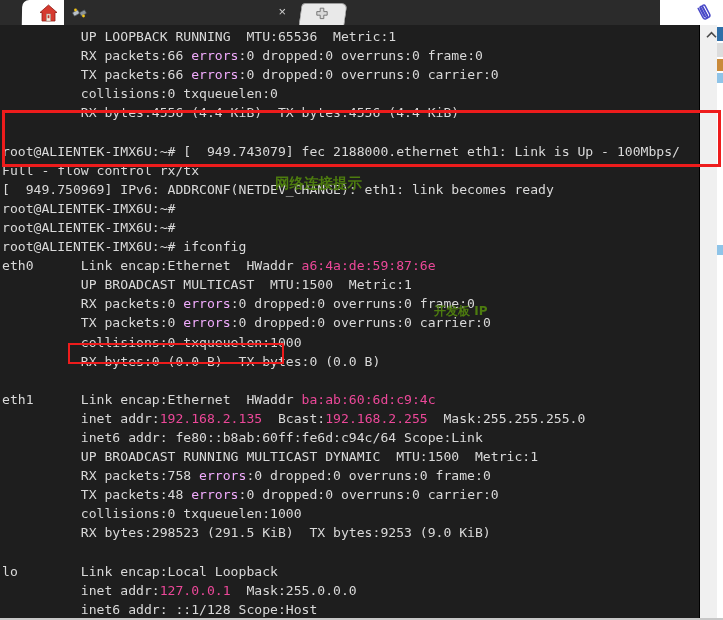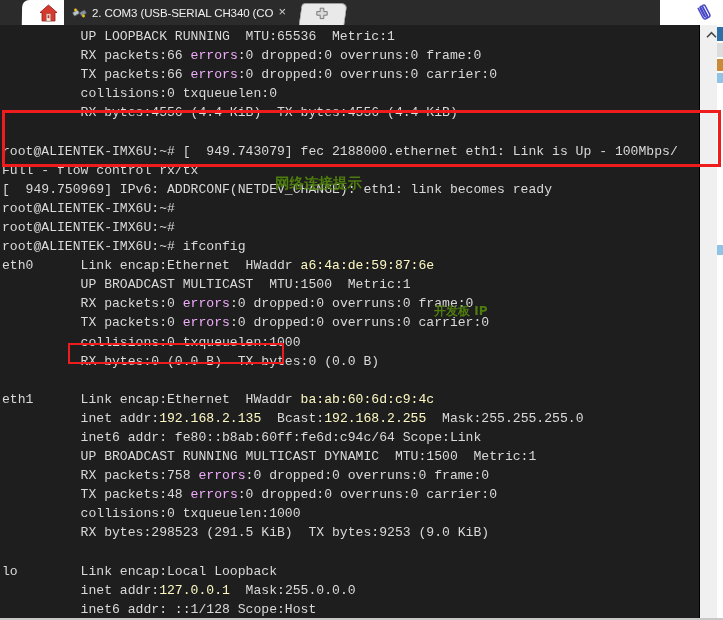--- a/index.html
+++ b/index.html
@@ -99,23 +99,23 @@
     width: 700px; height: 595px;
     background: #1e1e1e;
     color: #d9d9d9;
     font-family: "DejaVu Sans Mono", monospace;
     font-size: 13.1px;
     line-height: 19.1px;
     padding: 2px 0 0 2px;
     box-sizing: border-box;
     white-space: pre;
   }
-  .term .ln { height: 19.1px; font-family: Liberation Mono, monospace; }
+  .term .ln { height: 19.1px; }
   .c-err  { color: #f0abfc; }
-  .c-mag  { color: #fef9c3; }
+  .c-mag  { color: #ec4899; }
   .c-def  { color: #d9d9d9; }
 
   
   .scrollbar {
     position: absolute; right: 0; top: 25px;
     width: 23px; height: 595px;
     background: #f0f0f0;
     border-left: 1px solid #000;
   }
   .sb-up {
@@ -171,21 +171,20 @@
       </svg>
     </div>
 
     <div class="tab-active">
       <svg class="tab-plug-icon" width="15" height="14" viewBox="0 0 15 14">
         <rect x="1" y="5" width="6" height="4" rx="1" transform="rotate(-28 4 7)" fill="#b9c0c8" stroke="#5c646c" stroke-width="0.7"></rect>
         <rect x="8" y="5" width="6" height="4" rx="1" transform="rotate(-28 11 7)" fill="#8a939c" stroke="#4a525a" stroke-width="0.7"></rect>
         <circle cx="3.5" cy="4" r="1.4" fill="#f0c419"></circle>
         <circle cx="11.5" cy="10" r="1.4" fill="#f0c419"></circle>
       </svg>
-      <span class="tab-label">2. COM3  (USB-SERIAL CH340 (CO</span>
       <span class="tab-close">×</span>
     </div>
 
     <div class="newtab"></div>
     <div class="newtab-plus">
       <svg width="14" height="14" viewBox="0 0 14 14">
         <path d="M5.2 1.2h3.6v3.4h3.4v3.6H8.8v3.4H5.2V8.2H1.8V4.6h3.4z" fill="#d9d9d9" stroke="#6e6e6e" stroke-width="0.9" stroke-linejoin="round"></path>
       </svg>
     </div>
 

